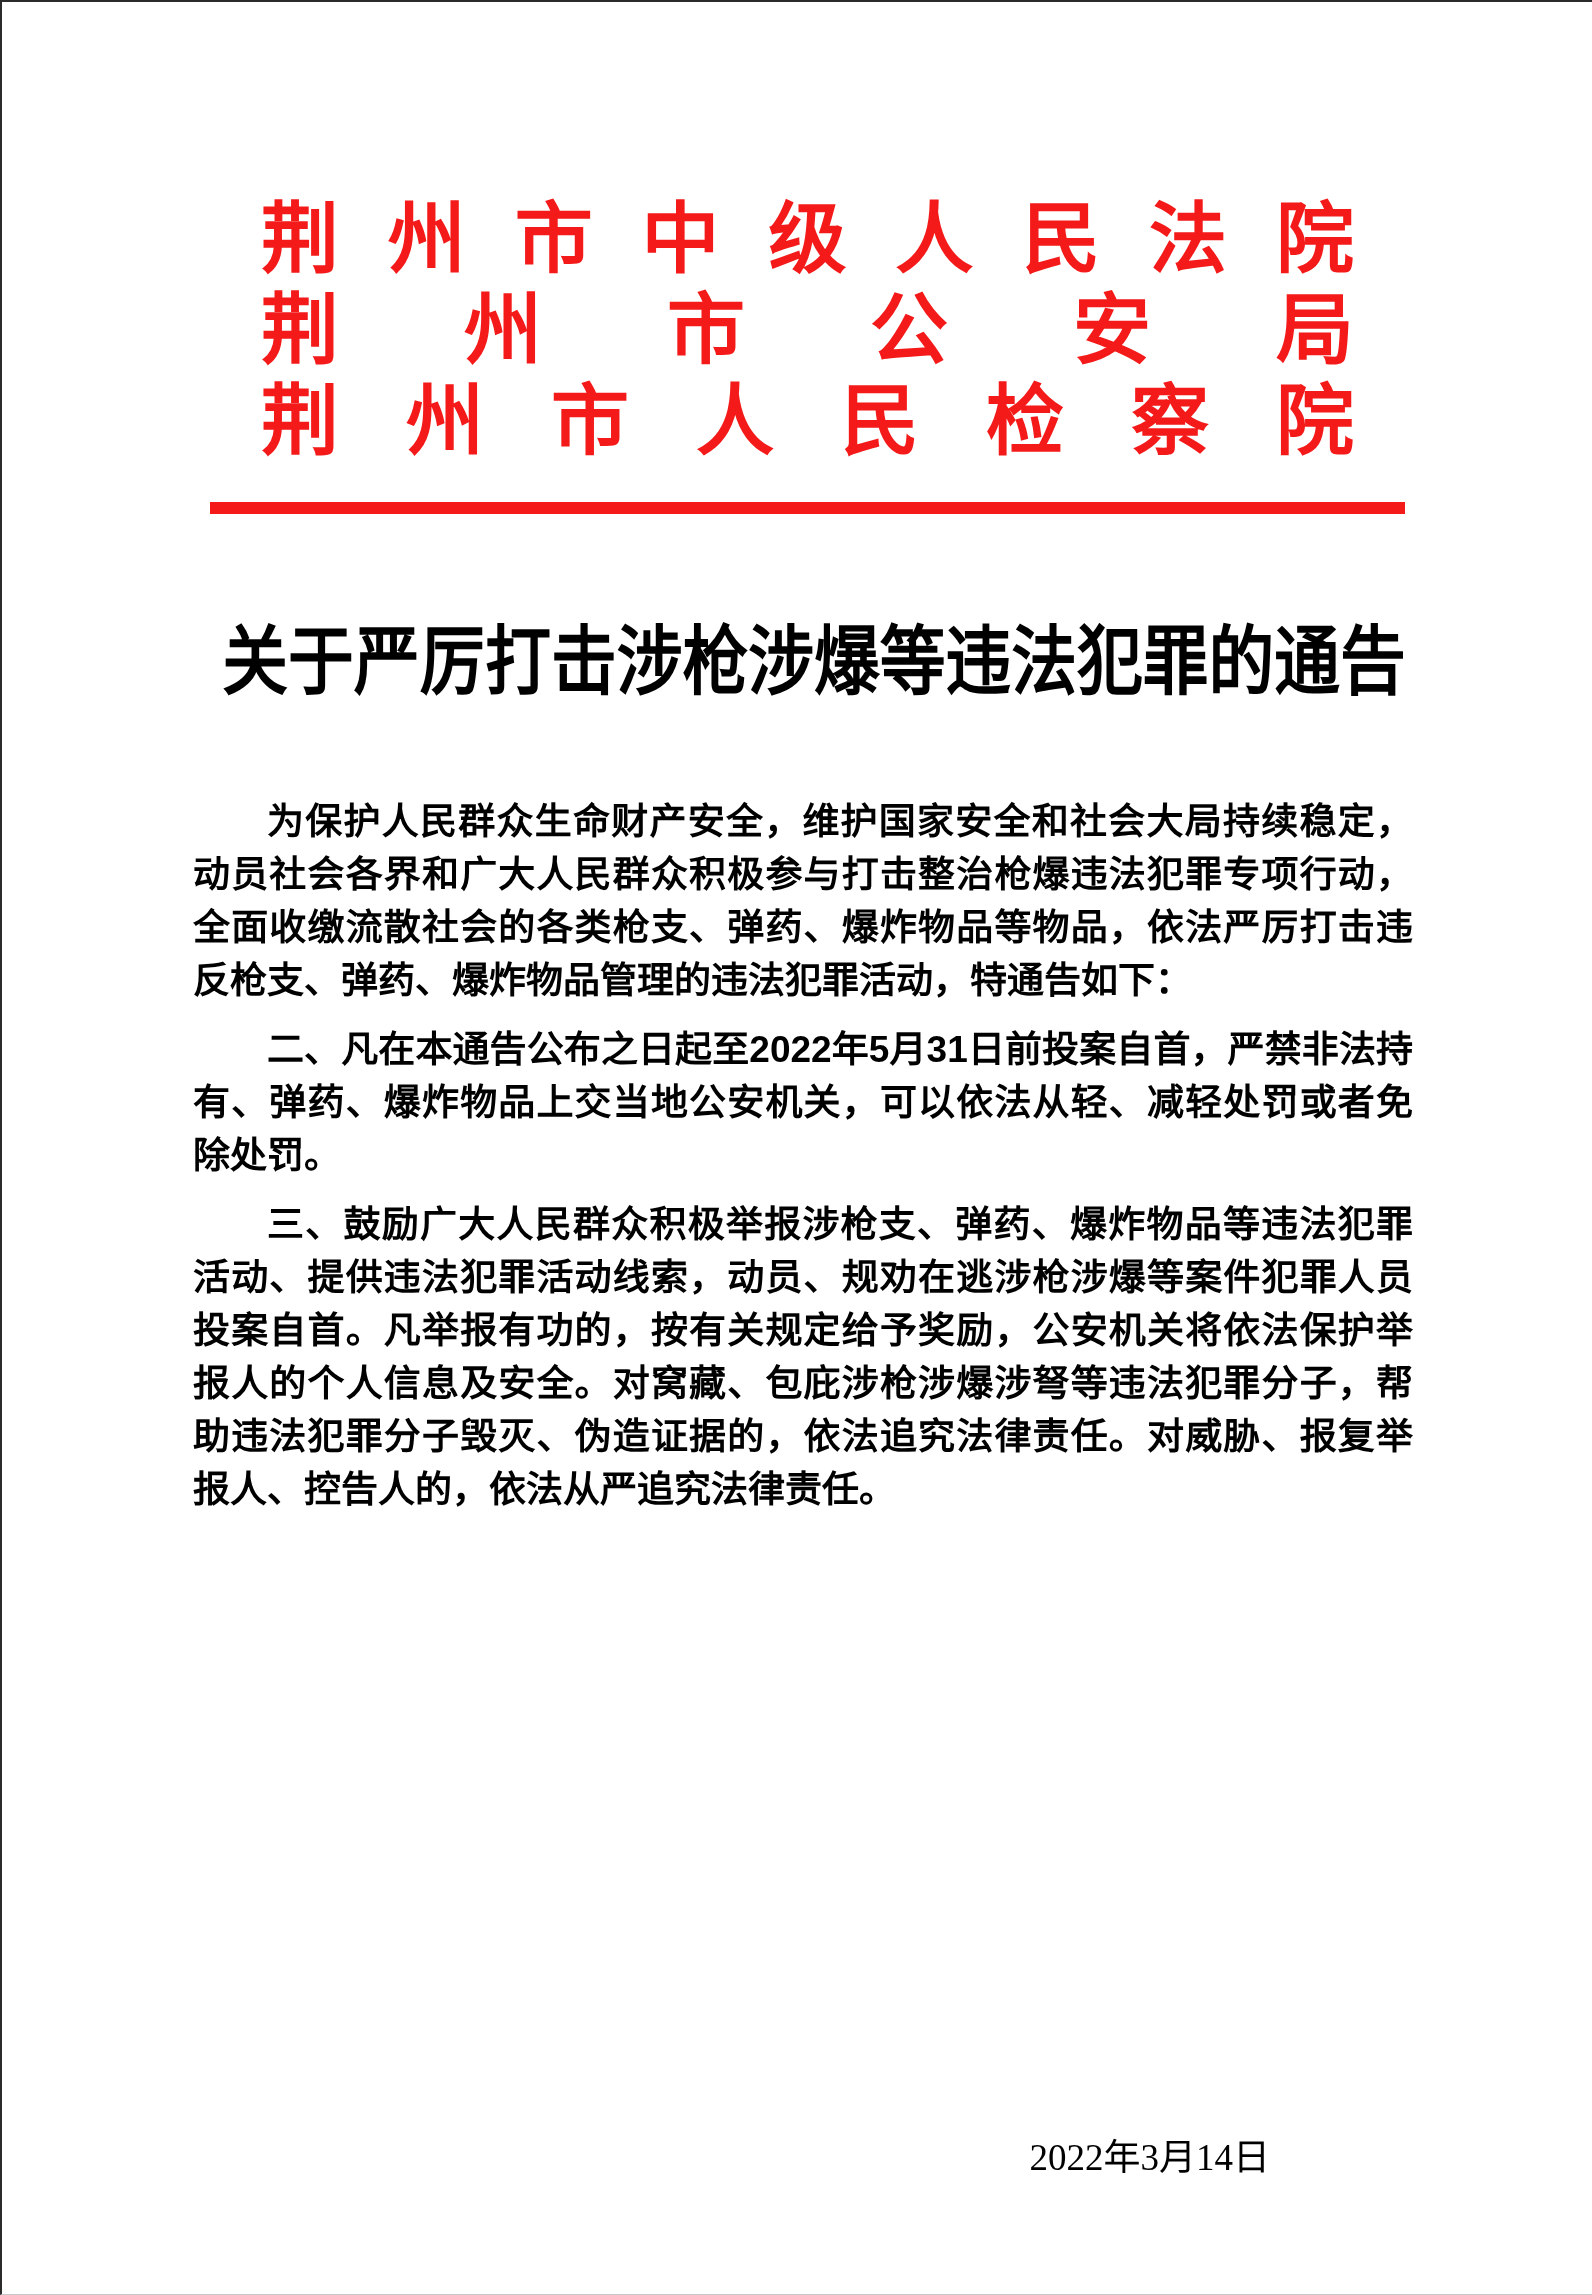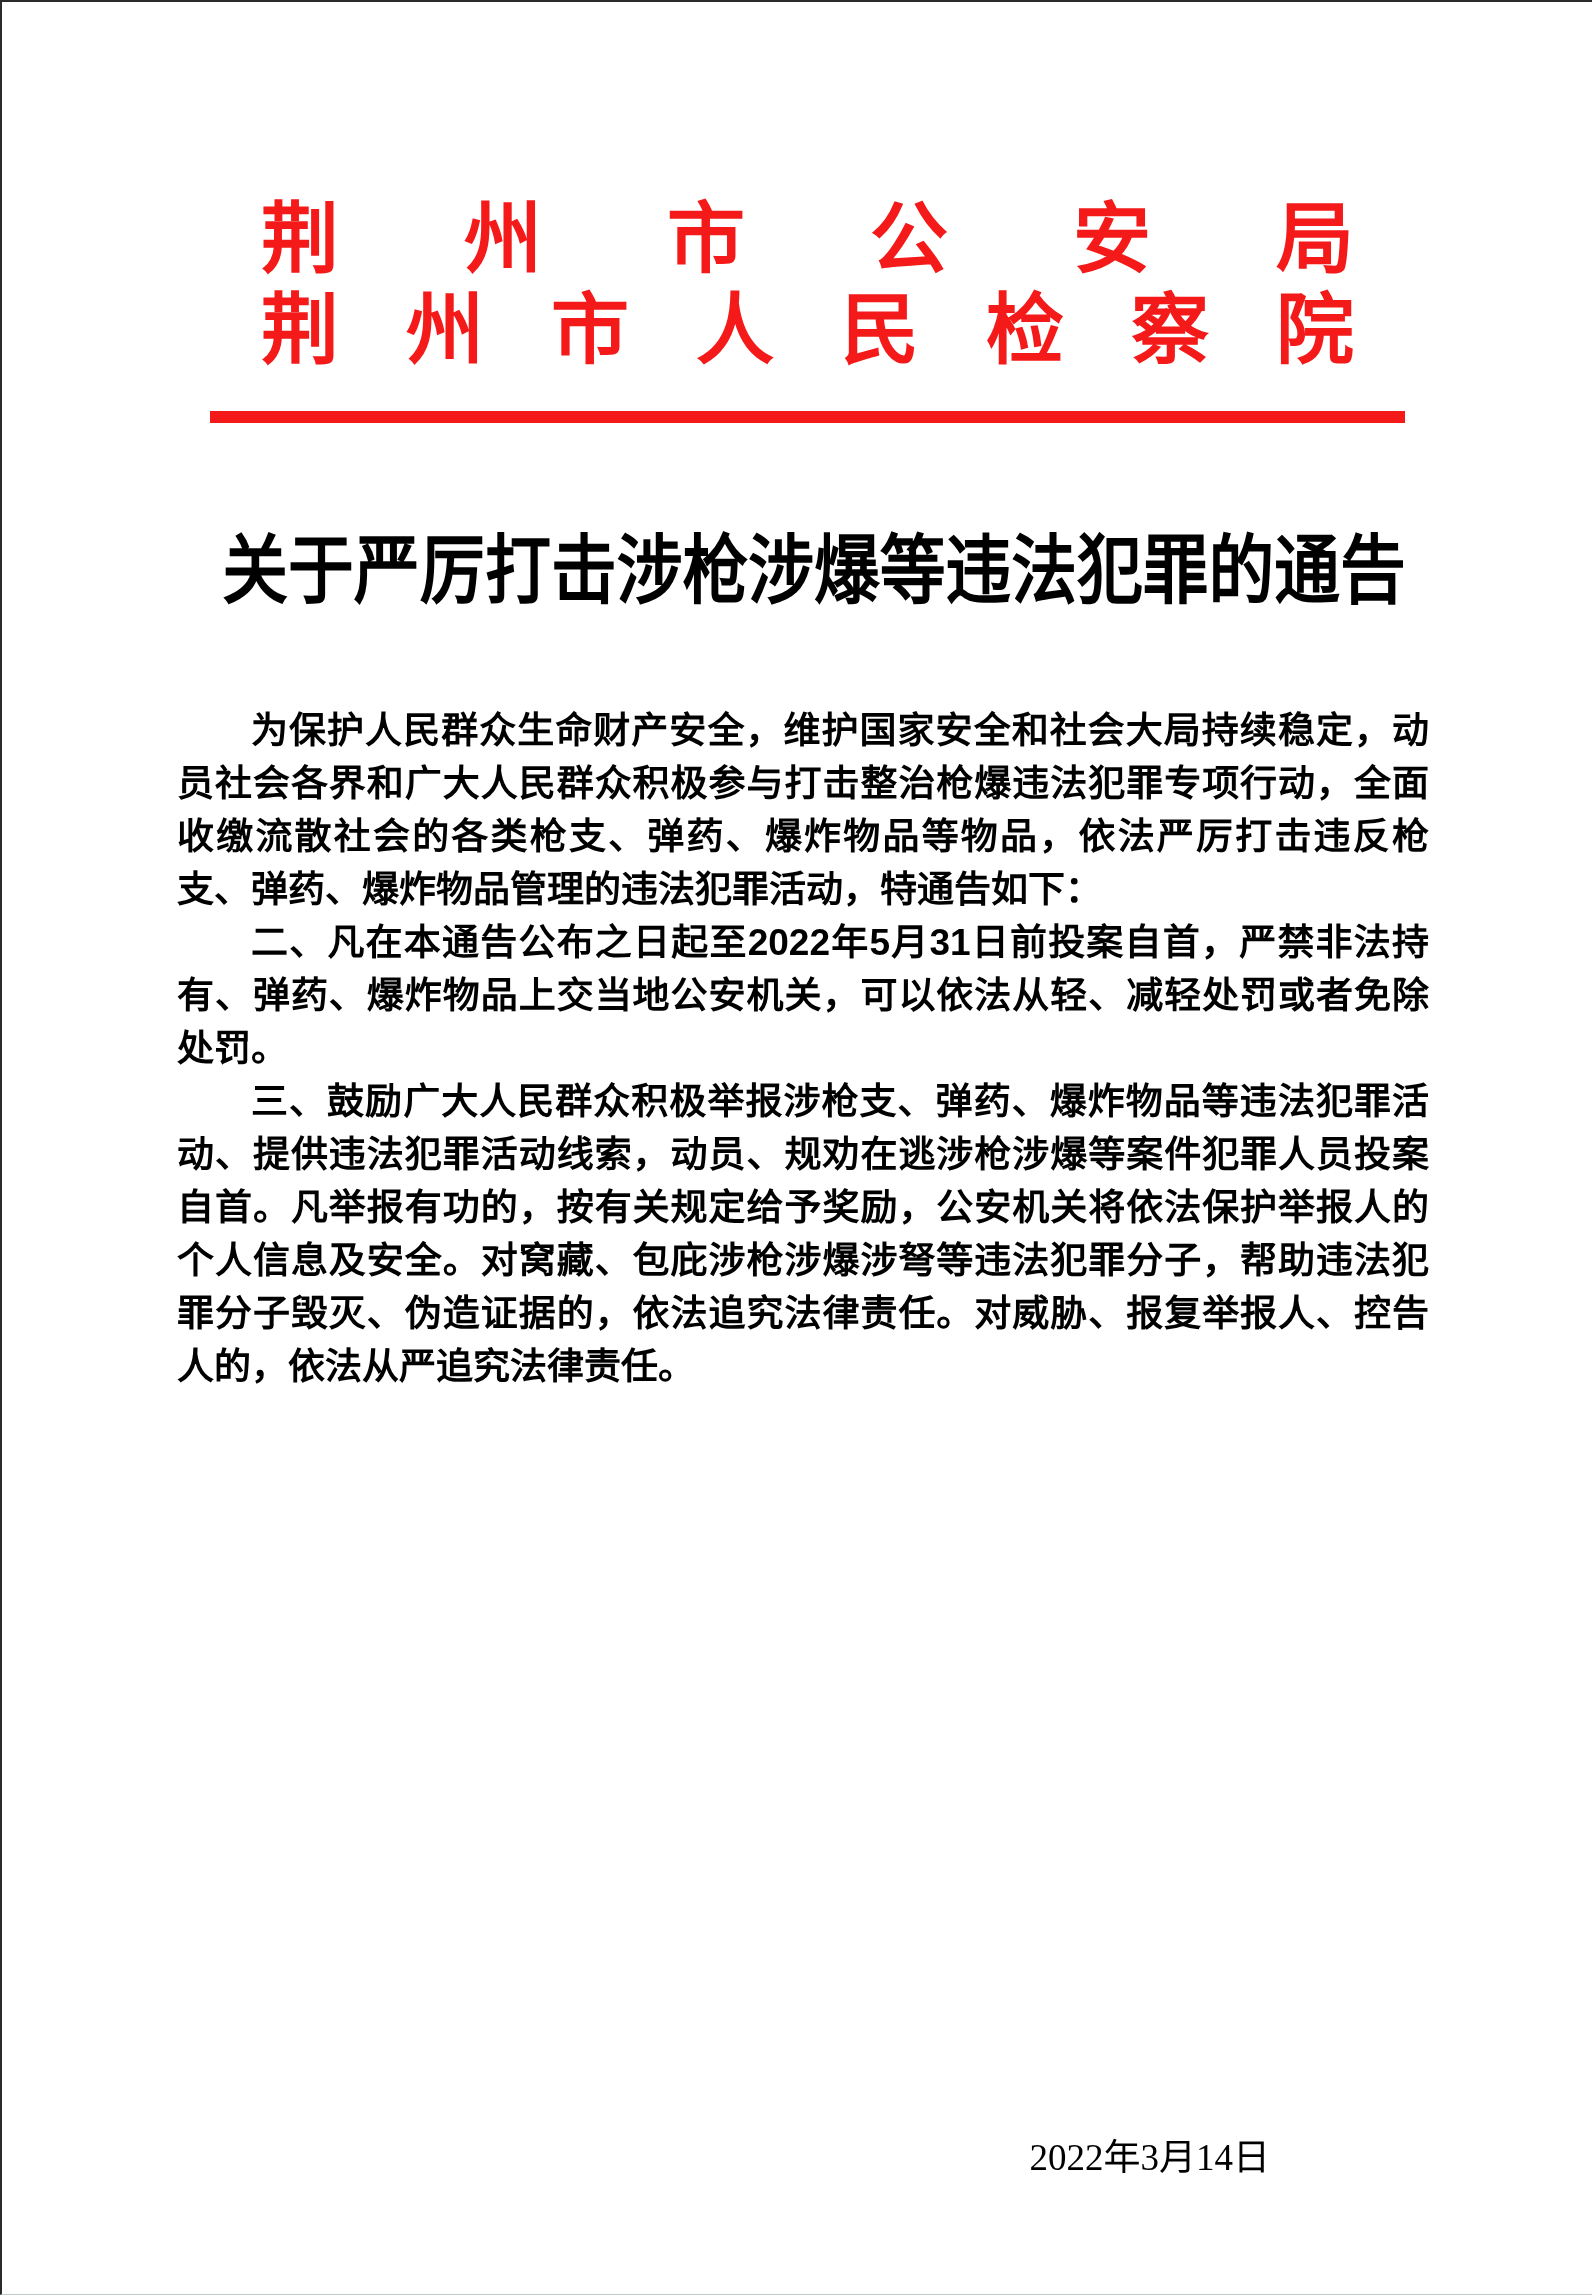--- a/index.html
+++ b/index.html
@@ -68,21 +68,21 @@
   .body-text{
     margin:95px 163px 0 175px;
     font-family:"Liberation Sans","DejaVu Sans",sans-serif;
     font-size:37px;
     line-height:53px;
     font-weight:600;
     text-align:justify;
     color:var(--ink);
   }
   .body-text p{
-    margin:0;
+    margin:16px;
     padding:0;
     text-indent:2em;
   }
   
   .issue-date{
     position:absolute;
     top:2134px;
     right:322px;
     font-family:Liberation Serif, serif;
     font-size:37px;
@@ -91,20 +91,21 @@
     color:var(--ink);
     white-space:nowrap;
   }
 </style>
 </head>
 <body>
 
 <div class="page">
 
   <header class="issuers">
+    <div class="issuer-line">荆州市中级人民法院</div>
     <div class="issuer-line">荆州市公安局</div>
     <div class="issuer-line">荆州市人民检察院</div>
   </header>
 
   <div class="red-rule"></div>
 
   <div class="title-wrap">
     <h1 class="notice-title">关于严厉打击涉枪涉爆等违法犯罪的通告</h1>
   </div>
 

